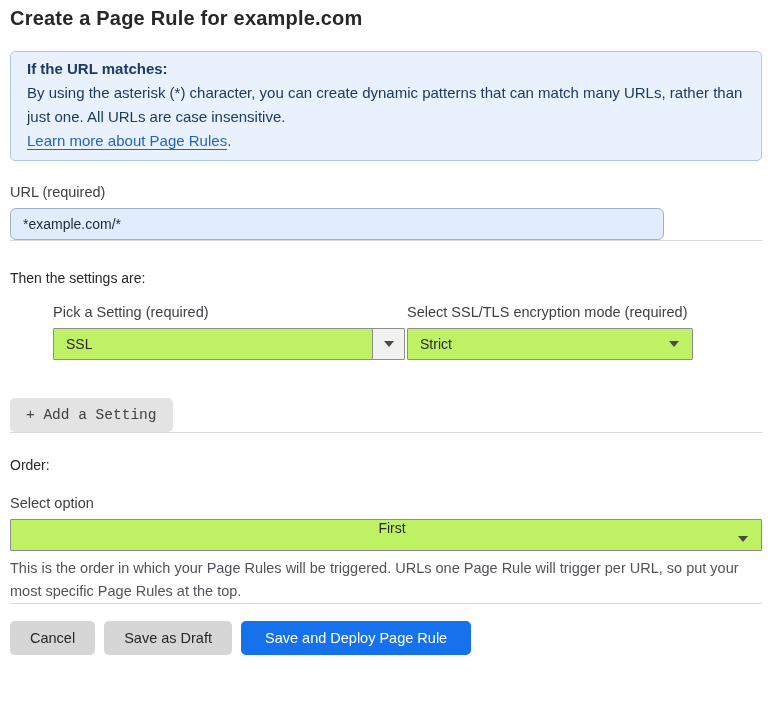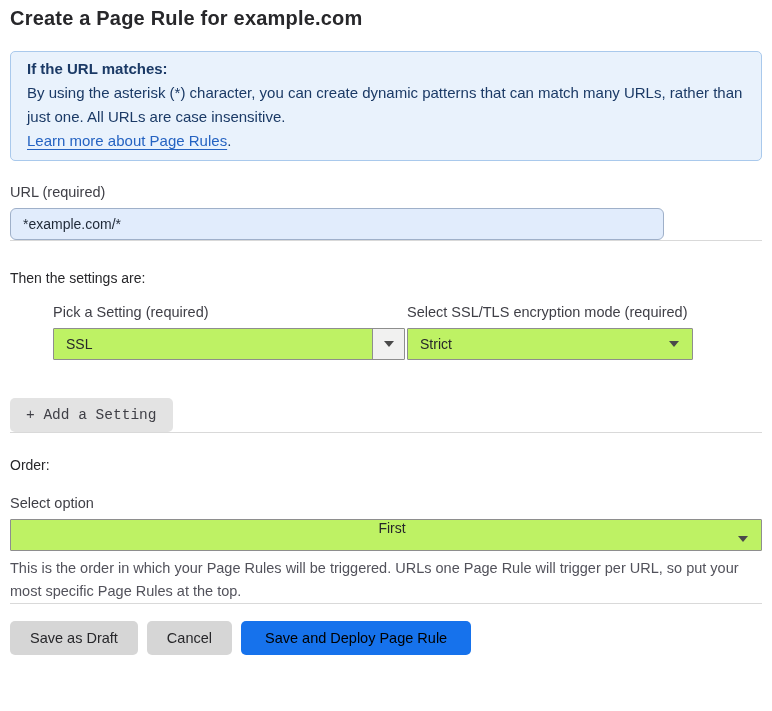--- a/index.html
+++ b/index.html
@@ -108,21 +108,21 @@
   .order-select{margin-top:1px;}
   .help-text{
     margin:6px 0 0 0;max-width:748px;
     font-size:14.5px;line-height:23px;color:var(--text-help);
   }
   .footer{
     margin-top:17px;display:flex;gap:9px;align-items:center;
   }
   .btn-gray{background:var(--gray-btn);height:34px;padding:0 20px;}
   .btn-blue{
-    background:var(--accent-blue);color:#000000;
+    background:var(--accent-blue);color:#ffffff;
     height:34px;padding:0 24px;
   }
 </style>
 </head>
 <body>
 
 <div class="page">
 
   <h1 class="page-title">Create a Page Rule for example.com</h1>
 
@@ -168,18 +168,18 @@
   <div class="select select-full order-select">
     <span class="select-value">First</span>
     <span class="caret caret-plain"></span>
   </div>
 
   <p class="help-text">This is the order in which your Page Rules will be triggered. URLs one Page Rule will trigger per URL, so put your most specific Page Rules at the top.</p>
 
   <hr class="divider divider-3">
 
   <div class="footer">
+    <button class="btn btn-gray">Cancel</button>
     <button class="btn btn-gray">Save as Draft</button>
-    <button class="btn btn-gray">Cancel</button>
     <button class="btn btn-blue">Save and Deploy Page Rule</button>
   </div>
 
 </div>
 
 </body></html>

